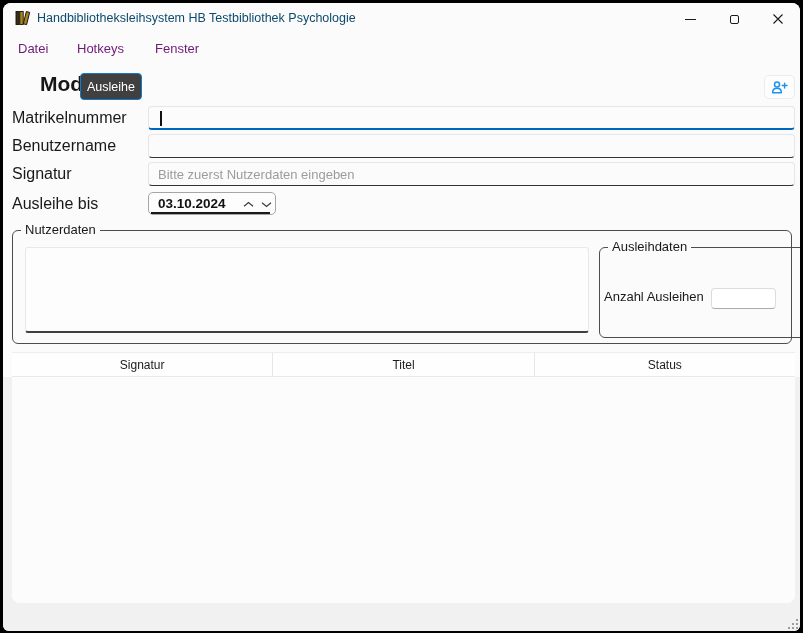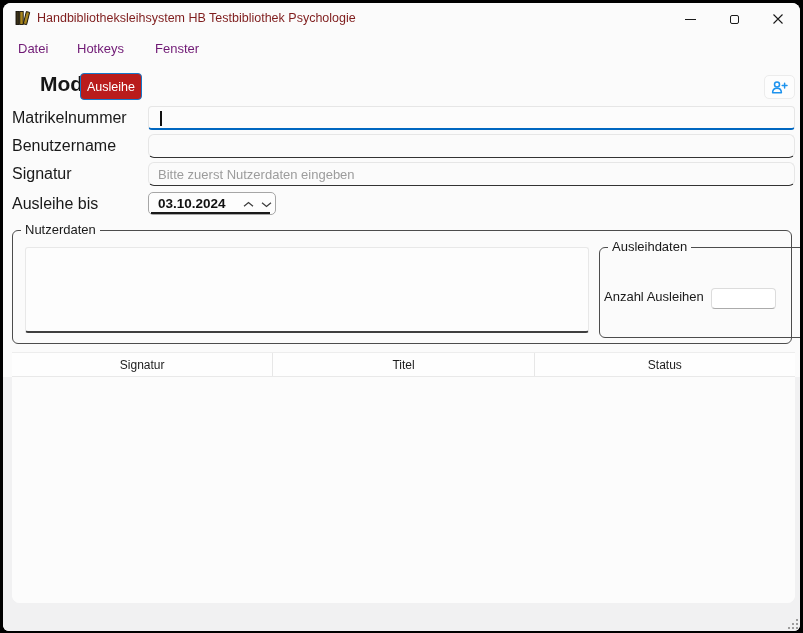--- a/index.html
+++ b/index.html
@@ -18,54 +18,54 @@
   }
   .lower-bg {
     position:absolute; left:0; right:0; top:374px; bottom:0;
     background:#f1f1f2;
   }
   
   .titlebar { position:absolute; left:0; top:0; right:0; height:31px; background:#fbfbfb; }
   .app-icon { position:absolute; left:11px; top:6px; width:18px; height:18px; }
   .title-text {
     position:absolute; left:34px; top:0; height:31px; line-height:31px;
-    font-size:12.5px; color:#7f1d1d;
+    font-size:12.5px; color:#0c4a6e;
   }
   .win-controls { position:absolute; right:0; top:0; height:32px; display:flex; }
   .win-btn { width:44px; height:32px; display:flex; align-items:center; justify-content:center; cursor:default; }
   .glyph-min { width:11px; height:1px; background:#1a1a1a; }
   .glyph-max { width:9px; height:9px; border:1.2px solid #1a1a1a; border-radius:2px; }
   
   .menubar { position:absolute; left:0; top:33px; right:0; height:26px; }
   .menu-item { position:absolute; top:3px; font-size:13px; color:#701a75; padding:2px 4px; }
   .menu-datei   { left:11px; }
   .menu-hotkeys { left:70px; }
   .menu-fenster { left:148px; }
   
   .modus-label { position:absolute; left:9px; top:69px; font-size:21px; font-weight:700; color:#161616;margin-left:28px; }
   .mode-btn {
     position:absolute; left:77px; top:70px; width:62px; height:27px;
-    background:#b91c1c; border:1px solid #1478cb; border-radius:4px;
+    background:#404040; border:1px solid #1478cb; border-radius:4px;
     color:#fff; font-size:12.5px; display:flex; align-items:center; justify-content:center;
   }
   .adduser-btn {
     position:absolute; left:761px; top:72px; width:31px; height:24px;
     background:#fdfdfd; border:1px solid #ececec; border-radius:5px;
     display:flex; align-items:center; justify-content:center;
   }
   
   .fld-label { position:absolute; left:9px; height:24px; line-height:24px; font-size:16px; color:#191919; }
   .txt-field {
     position:absolute; left:145px; width:647px; height:24px;
     background:#fbfbfb; border:1px solid #e6e6e6; border-radius:4px;
     font-family:"Liberation Sans", sans-serif; font-size:13px; color:#191919;
     padding:0 9px; outline:none;
   }
   .txt-focused { border-bottom:2px solid #0067c0; background:#fcfcfc; }
-  .txt-plain   { border-bottom:1.5px solid #333;border-radius:6px; }
+  .txt-plain   { border-bottom:1.5px solid #333; }
   .txt-field::placeholder { color:#9c9c9c; opacity:1; }
   .lbl-1 { top:103px; } .f-1 { top:103px; }
   .lbl-2 { top:131px; } .f-2 { top:131px; }
   .lbl-3 { top:159px; } .f-3 { top:159px; }
   .lbl-4 { top:189px; }
   .text-cursor { position:absolute; left:157px; top:108px; width:1.5px; height:15px; background:#111; }
   .date-ctl {
     position:absolute; left:145px; top:189px; width:128px; height:23px;
     background:#fdfdfd; border:1px solid #a6a6a6; border-radius:5px;
   }

